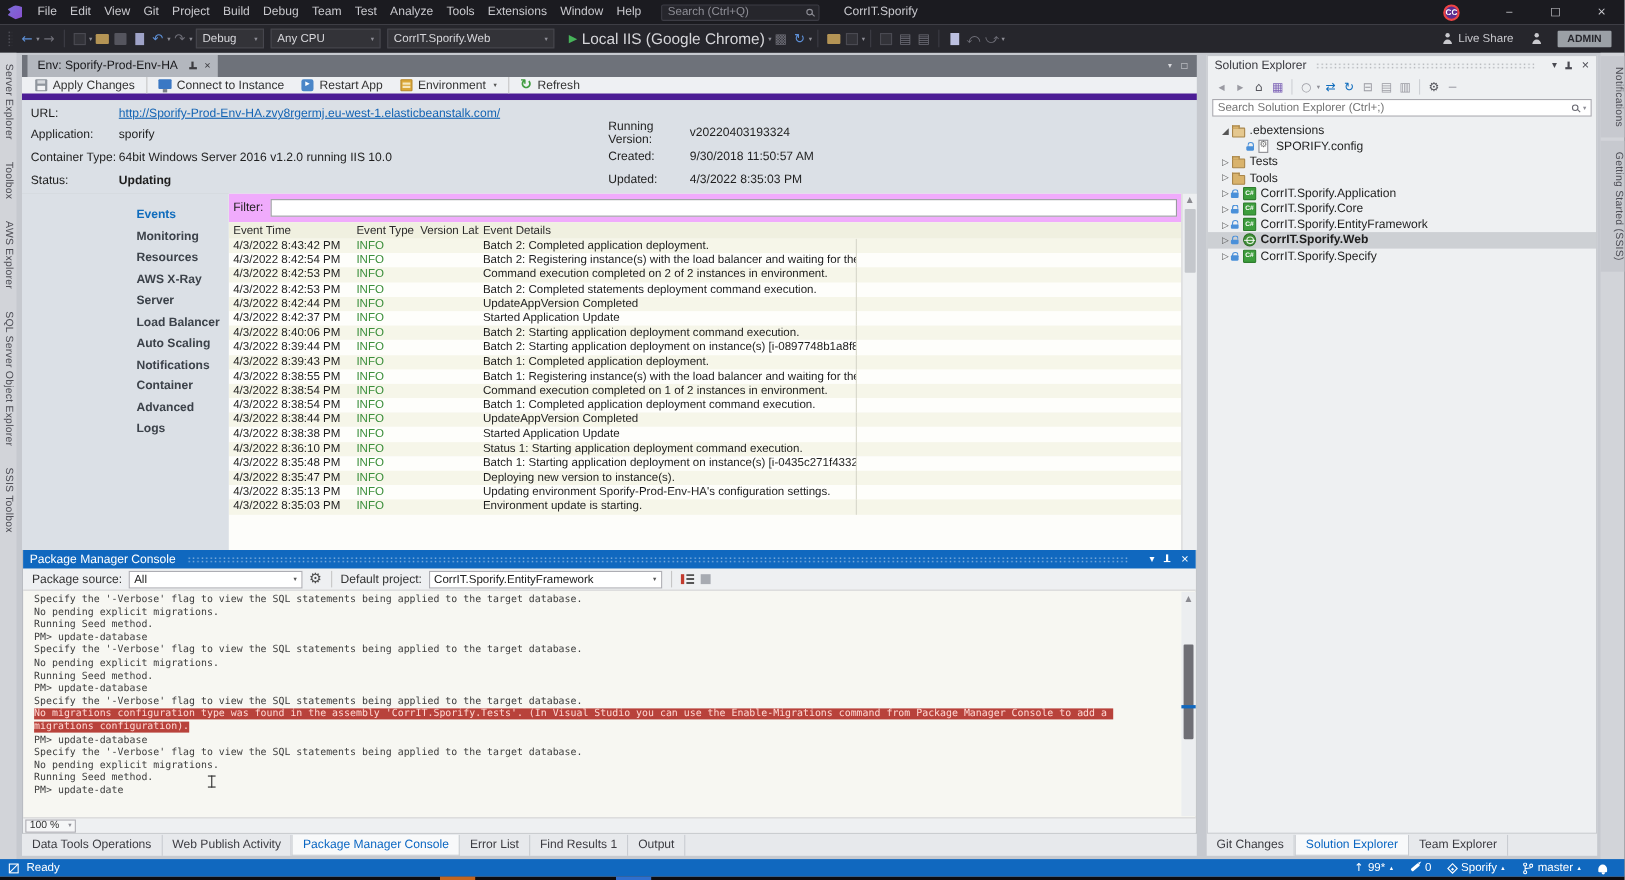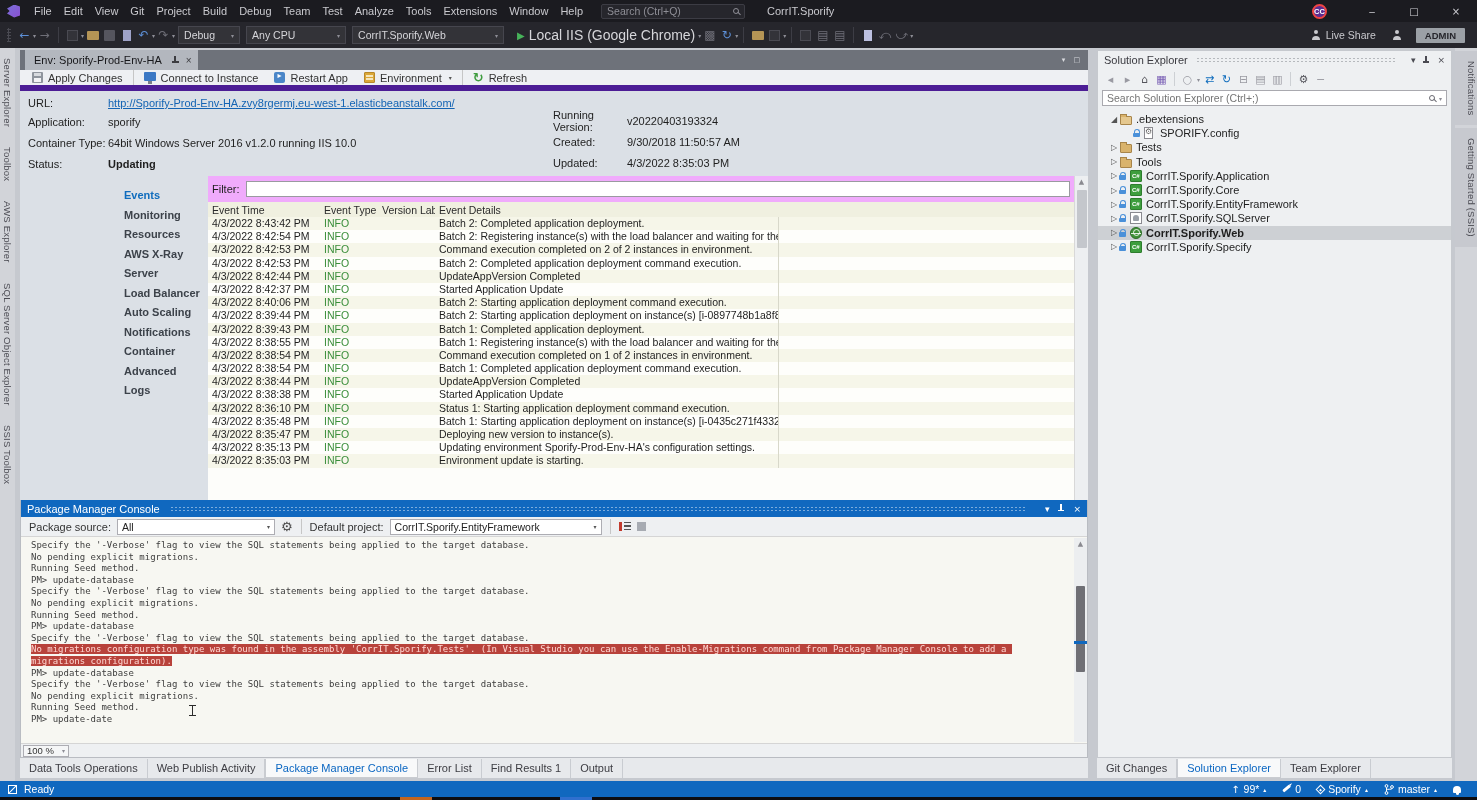--- a/index.html
+++ b/index.html
@@ -447,21 +447,21 @@
               <span class="ecell c-time">4/3/2022 8:42:53 PM</span>
               <span class="ecell c-type">INFO</span>
               <span class="ecell c-ver"></span>
               <span class="ecell c-det">Command execution completed on 2 of 2 instances in environment.</span>
             </div>
 
             <div class="erow">
               <span class="ecell c-time">4/3/2022 8:42:53 PM</span>
               <span class="ecell c-type">INFO</span>
               <span class="ecell c-ver"></span>
-              <span class="ecell c-det">Batch 2: Completed application deployment command execution.</span>
+              <span class="ecell c-det">Batch 2: Completed statements deployment command execution.</span>
             </div>
 
             <div class="erow">
               <span class="ecell c-time">4/3/2022 8:42:44 PM</span>
               <span class="ecell c-type">INFO</span>
               <span class="ecell c-ver"></span>
               <span class="ecell c-det">UpdateAppVersion Completed</span>
             </div>
 
             <div class="erow">
@@ -732,26 +732,20 @@
           <span class="tlabel">CorrIT.Sporify.Core</span>
         </div>
 
         <div class="trow ind1 c lock">
           <span class="exp"></span>
           <span class="lk"></span>
           <span class="ticon csharp-project-icon"></span>
           <span class="tlabel">CorrIT.Sporify.EntityFramework</span>
         </div>
 
-        <div class="trow ind1 c lock">
-          <span class="exp"></span>
-          <span class="lk"></span>
-          <span class="ticon sql-project-icon"></span>
-          <span class="tlabel">CorrIT.Sporify.SQLServer</span>
-        </div>
 
         <div class="trow ind1 c lock sel">
           <span class="exp"></span>
           <span class="lk"></span>
           <span class="ticon web-project-icon"></span>
           <span class="tlabel">CorrIT.Sporify.Web</span>
         </div>
 
         <div class="trow ind1 c lock">
           <span class="exp"></span>

